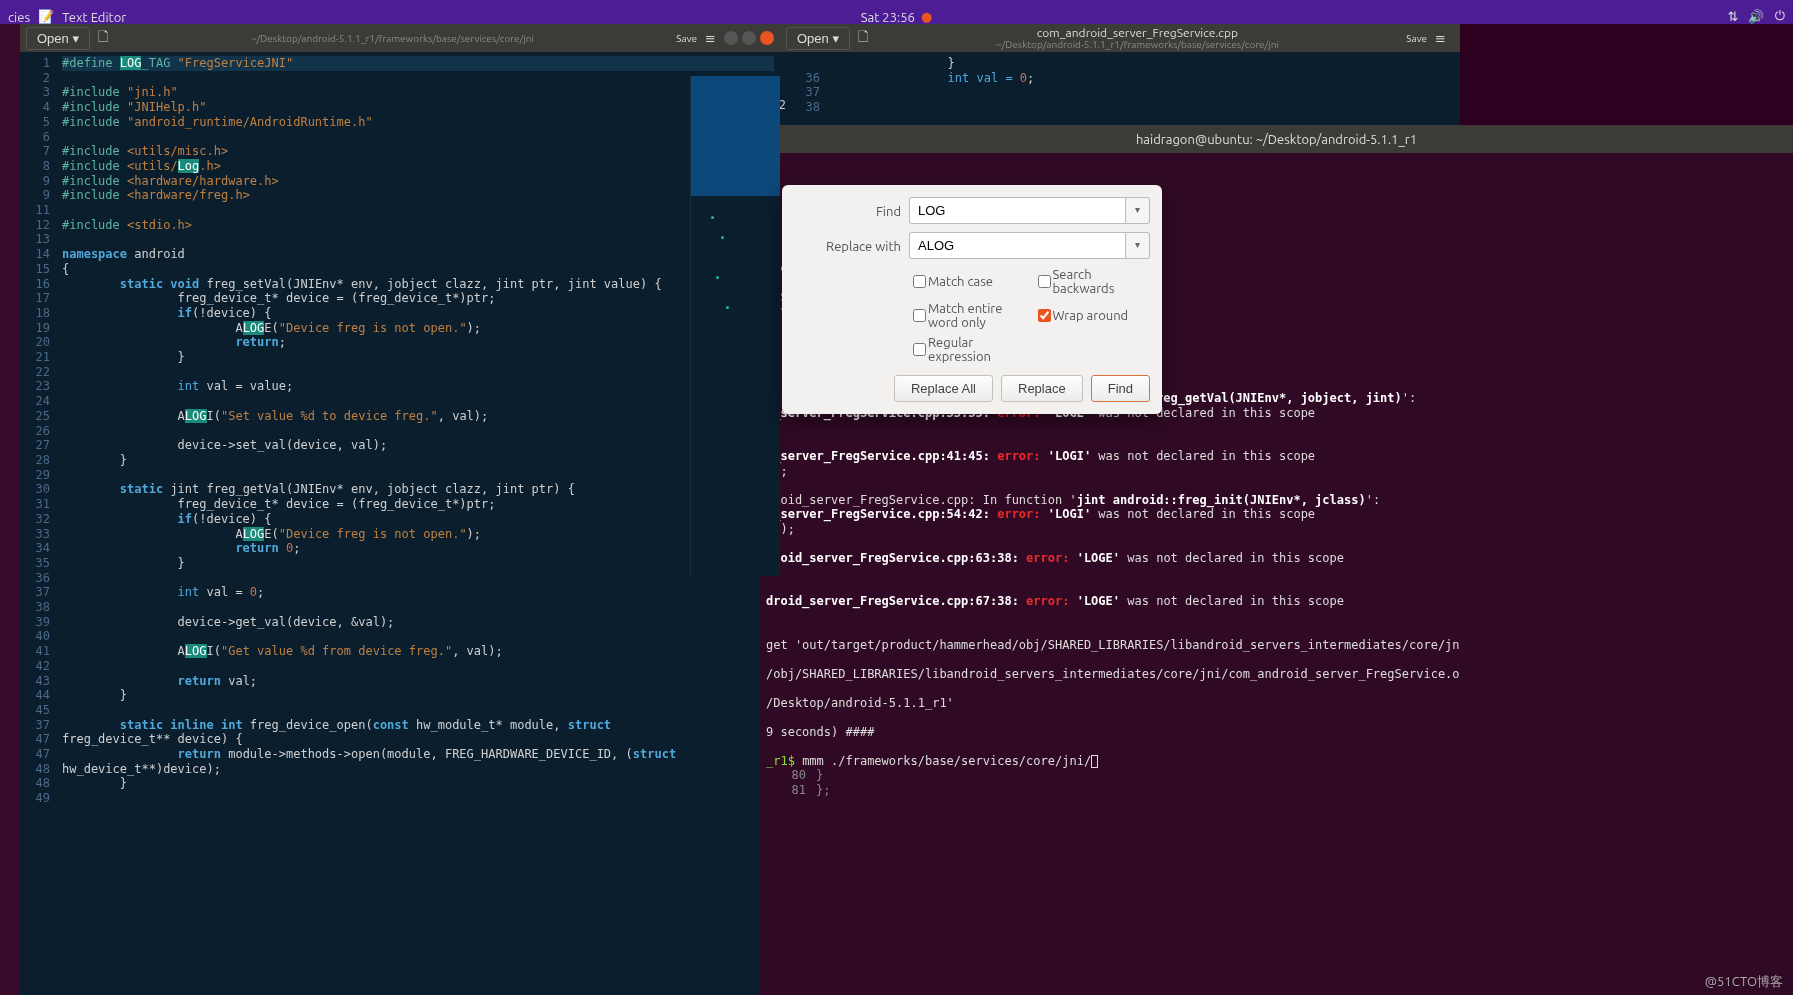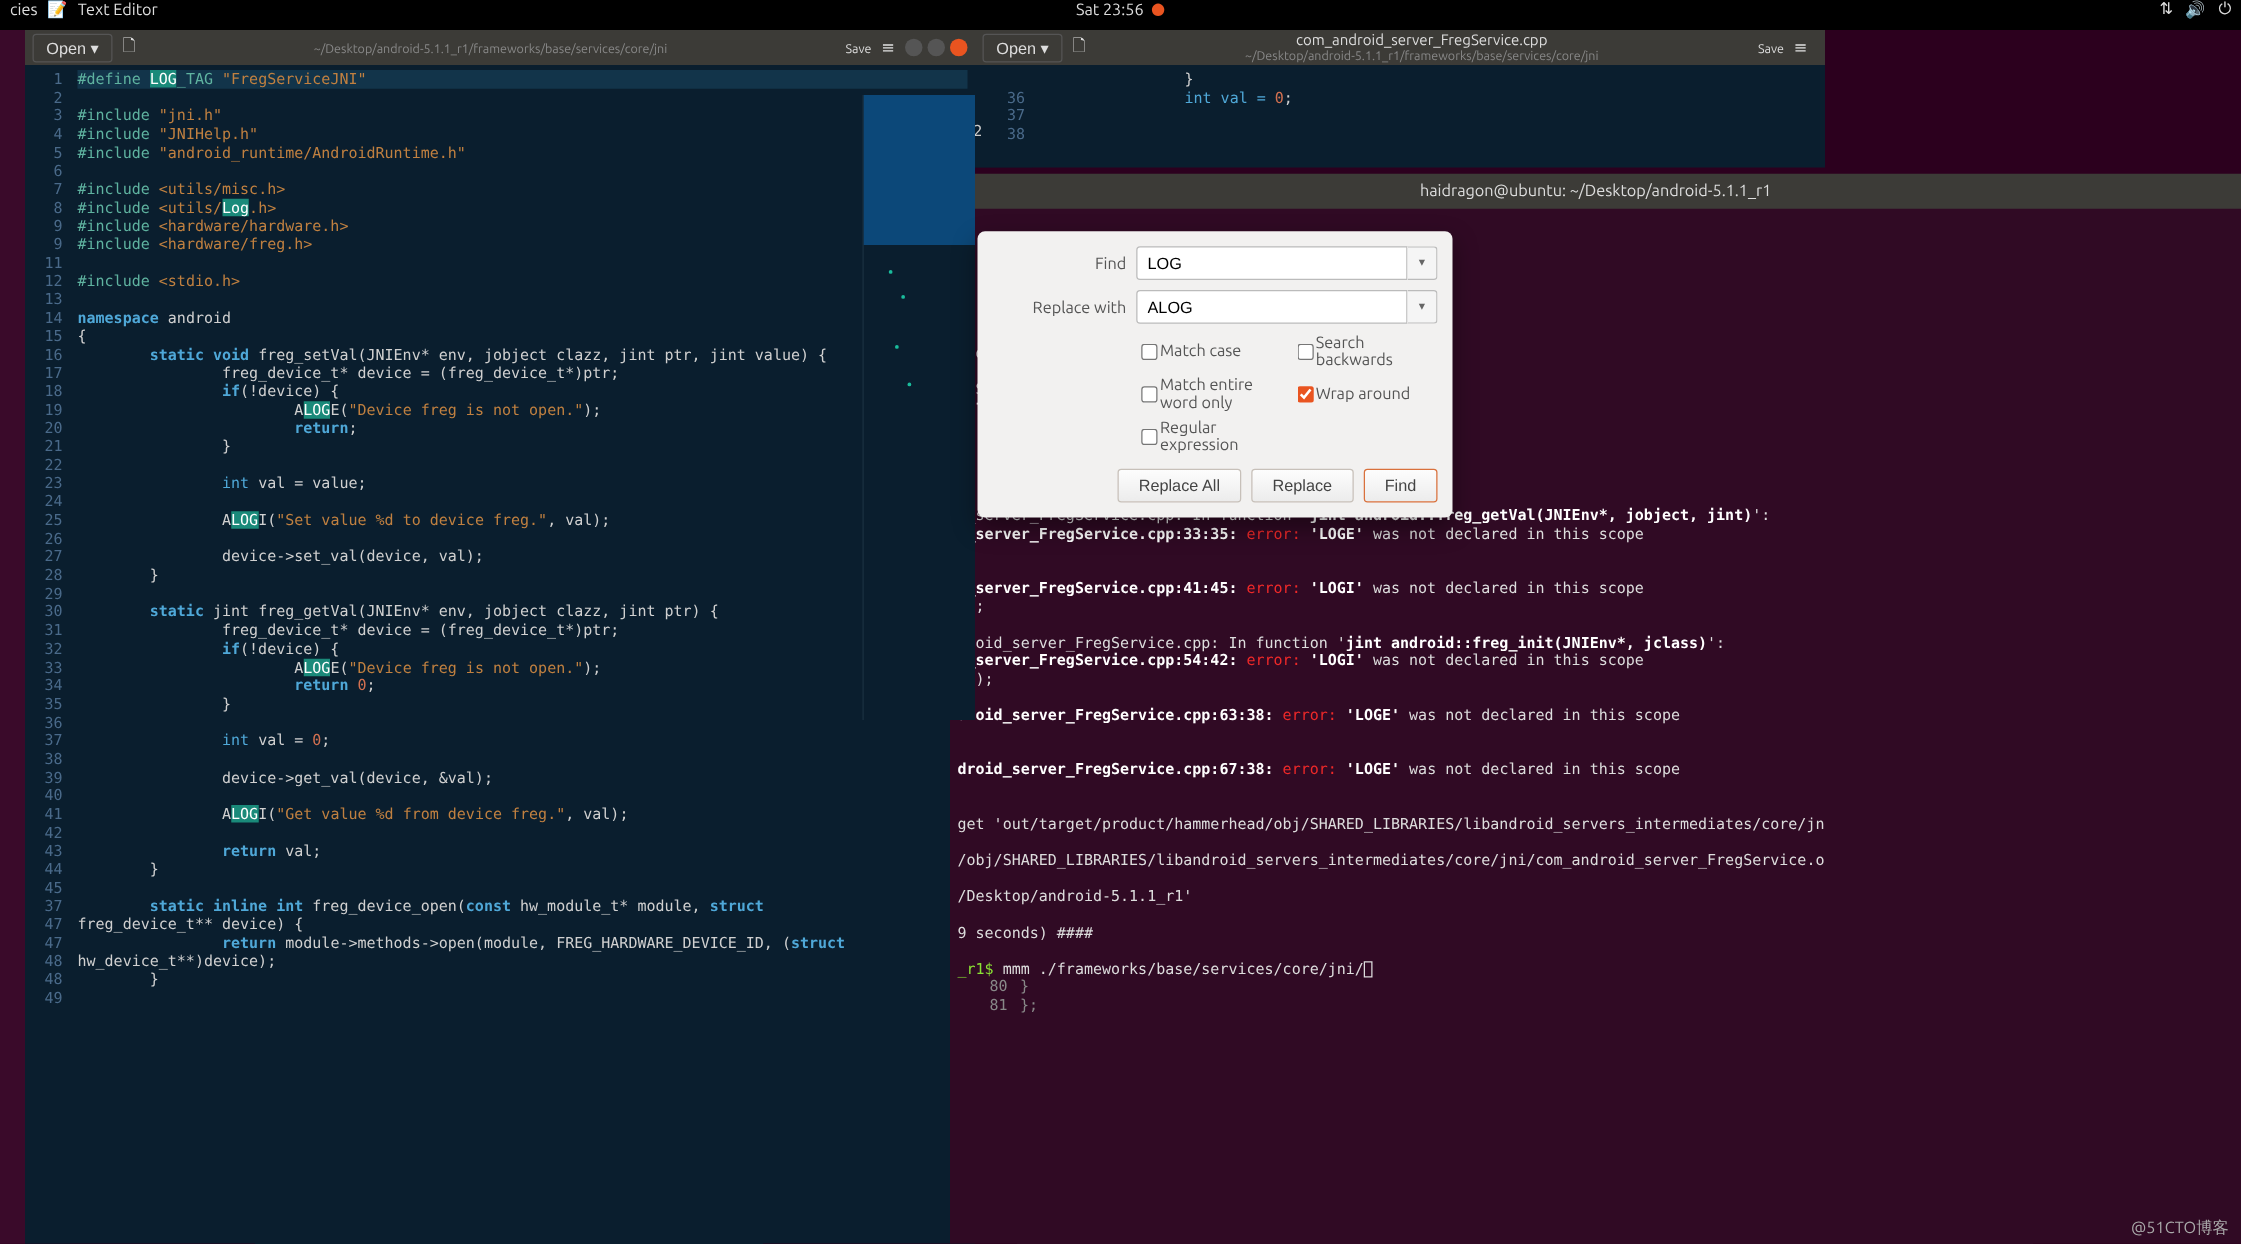--- a/index.html
+++ b/index.html
@@ -1,19 +1,19 @@
 <!DOCTYPE html>
 <html><head>
 <meta charset="utf-8">
 <style>
 * { margin: 0; padding: 0; box-sizing: border-box; }
 body { font-family: "Ubuntu", "DejaVu Sans", sans-serif; background: #2c001e; color: #ccc; width: 1793px; height: 995px; overflow: hidden; position: relative; font-size: 13px; }
 
 
-.menubar { position: absolute; top: 0; left: 0; right: 0; height: 24px; background: #000000; color: #ddd; display: flex; align-items: flex-start; padding: 0 8px; font-size: 13px; z-index: 100; }
+.menubar { position: absolute; top: 0; left: 0; right: 0; height: 24px; background: #4c1d95; color: #ddd; display: flex; align-items: flex-end; padding: 0 8px; font-size: 13px; z-index: 100; }
 .menubar .left { display: flex; gap: 8px; align-items: center; }
 .menubar .center { position: absolute; left: 50%; transform: translateX(-50%); display: flex; align-items: center; gap: 6px; }
 .menubar .right { margin-left: auto; display: flex; gap: 10px; align-items: center; }
 
 
 .launcher { position: absolute; top: 24px; left: 0; width: 20px; height: 100%; background: #3a0a2a; z-index: 50; }
 
 
 .editor-window { position: absolute; top: 24px; left: 20px; width: 760px; height: 971px; display: flex; flex-direction: column; }
 .editor-window .titlebar { height: 28px; background: #3c3b37; display: flex; align-items: center; padding: 0 6px; }
@@ -42,24 +42,24 @@
 .minimap { position: absolute; top: 52px; right: 0; width: 90px; height: 500px; background: #0a1e2e; border-left: 1px solid #1a3040; z-index: 20; }
 .minimap .mm-sel { position: absolute; top: 0; left: 0; right: 0; height: 120px; background: #0d5a9a; opacity: 0.7; }
 .minimap .mm-dot { position: absolute; width: 3px; height: 3px; background: #1abc9c; border-radius: 50%; }
 
 
 .editor-window.right { left: 780px; width: 680px; top: 24px; height: 110px; }
 .editor-window.right .titlebar { background: #3c3b37; }
 .editor-window.right .code-area { height: 80px; }
 
 
-.terminal-window { position: absolute; top: 125px; left: 760px; right: 0; bottom: 0; background: #300a24; display: flex; flex-direction: column; margin-top: 14px; }
+.terminal-window { position: absolute; top: 125px; left: 760px; right: 0; bottom: 0; background: #300a24; display: flex; flex-direction: column; }
 .terminal-window .titlebar { height: 28px; background: #3c3b37; display: flex; align-items: center; justify-content: center; color: #ddd; font-size: 13px; }
 .terminal-window .content { flex: 1; padding: 6px 0 6px 6px; font-family: "DejaVu Sans Mono", monospace; font-size: 12px; line-height: 14.5px; color: #ddd; white-space: pre-wrap; overflow: hidden; }
-.terminal-window .content .err { color: #ef2929; font-weight: normal; }
+.terminal-window .content .err { color: #ef2929; font-weight: bold; }
 .terminal-window .content .bold { font-weight: bold; color: #fff; }
 .terminal-window .content .prompt { color: #8ae234; }
 .terminal-window .content .cursor { display: inline-block; width: 7px; height: 13px; border: 1px solid #ddd; vertical-align: text-bottom; }
 
 .inner-gutter { display:inline-block; color:#888; width:50px; text-align:right; padding-right:10px; }
 
 
 .dialog { position: absolute; top: 185px; left: 782px; width: 380px; background: #f2f1f0; border-radius: 6px; box-shadow: 0 8px 20px rgba(0,0,0,0.4); z-index: 200; color: #333; font-size: 13px; }
 .dialog .dlg-titlebar { height: 30px; background: #3c3b37; color: #ddd; display: flex; align-items: center; justify-content: center; border-radius: 6px 6px 0 0; position: relative; font-weight: bold; }
 .dialog .dlg-close { position: absolute; right: 6px; top: 6px; width: 18px; height: 18px; background: #e95420; border-radius: 50%; color: #fff; font-size: 11px; text-align: center; line-height: 18px; }

